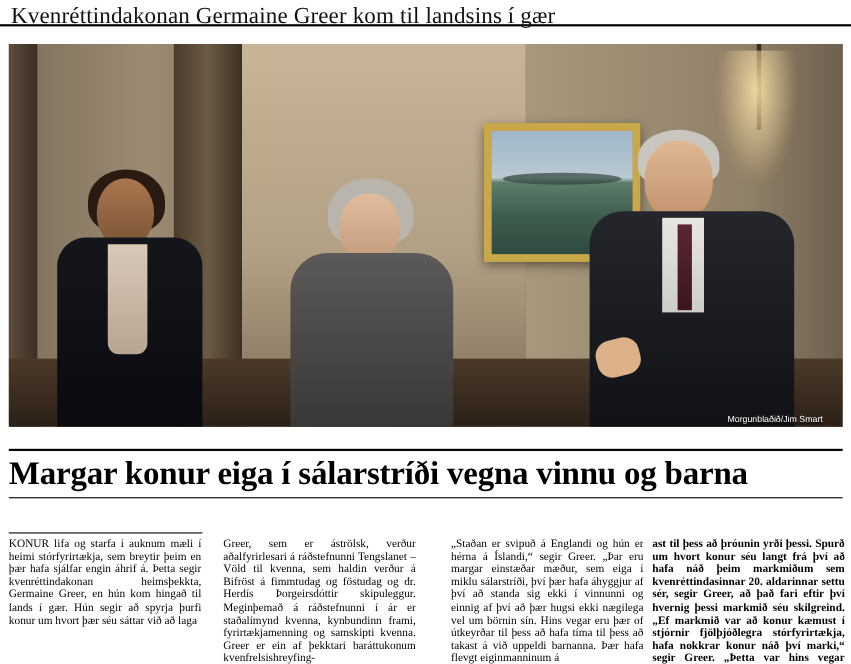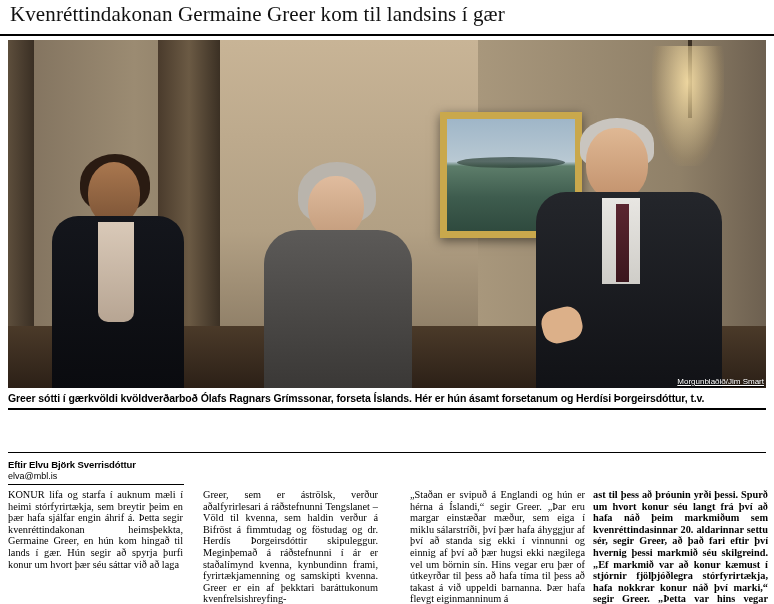--- a/index.html
+++ b/index.html
@@ -19,21 +19,21 @@
     width: 774px;
     height: 604px;
     background: #fff;
   }
 
   
   .kicker-wrap {
     position: absolute;
     left: 0; top: 0;
     width: 774px;
-    height: 36px;
+    height: 24px;
     border-bottom: 2px solid #000;
     box-sizing: border-box;
   }
   .kicker {
     position: absolute;
     left: 10px;
     top: 2px;
     font-family: "Liberation Serif", serif;
     font-size: 21px;
     font-weight: 400;
@@ -184,27 +184,26 @@
     background: linear-gradient(to bottom, #5b2630, #3b161d);
   }
   .p3 .hand {
     position: absolute; left: 6px; top: 186px; width: 40px; height: 34px;
     background: #dcb089; border-radius: 14px;
     transform: rotate(-14deg);
   }
 
   .photo-credit {
     position: absolute;
-    right: 2px;
+    right: 18px;
     bottom: 2px;
     font-family: "Liberation Sans", sans-serif;
     font-size: 8px;
     color: #ffffff;
     text-shadow: 0 1px 1px rgba(0,0,0,0.9);
-    text-decoration: underline;
   }
 
   
   .caption {
     position: absolute;
     left: 8px;
     top: 392px;
     width: 758px;
     font-family: "Liberation Sans", sans-serif;
     font-size: 10.5px;
@@ -340,29 +339,25 @@
         <div class="head"></div>
         <div class="body"></div>
         <div class="shirt"></div>
         <div class="tie"></div>
         <div class="hand"></div>
       </div>
     </div>
     <div class="photo-credit">Morgunblaðið/Jim Smart</div>
   </div>
 
-  <div class="caption">Greer sótti í gærkvöldi kvöldverðarboð Ólafs Ragnars Grímssonar, forseta Íslands. Hér er hún ásamt forsetanum og Herdísi Þorgeirsdóttur, t.v.</div>
   <div class="caption-rule"></div>
 
+  <div class="headline">Margar konur eiga í sálarstríði vegna vinnu og barna</div>
   <div class="headline-rule"></div>
 
-  <div class="byline">
-    <div class="author">Eftir Elvu Björk Sverrisdóttur</div>
-    <div class="email">elva@mbl.is</div>
-  </div>
   <div class="byline-rule"></div>
 
   <div class="columns">
     <div class="col c2">Greer, sem er áströlsk, verður aðalfyrirlesari á ráðstefnunni Tengslanet – Völd til kvenna, sem haldin verður á Bifröst á fimmtudag og föstudag og dr. Herdís Þorgeirsdóttir skipuleggur. Meginþemað á ráðstefnunni í ár er staðalímynd kvenna, kynbundinn frami, fyrirtækjamenning og samskipti kvenna. Greer er ein af þekktari baráttukonum kvenfrelsishreyfing-</div>
     <div class="col c1">KONUR lifa og starfa í auknum mæli í heimi stórfyrirtækja, sem breytir þeim en þær hafa sjálfar engin áhrif á. Þetta segir kvenréttindakonan heimsþekkta, Germaine Greer, en hún kom hingað til lands í gær. Hún segir að spyrja þurfi konur um hvort þær séu sáttar við að laga</div>
     <div class="col c3">„Staðan er svipuð á Englandi og hún er hérna á Íslandi,“ segir Greer. „Þar eru margar einstæðar mæður, sem eiga í miklu sálarstríði, því þær hafa áhyggjur af því að standa sig ekki í vinnunni og einnig af því að þær hugsi ekki nægilega vel um börnin sín. Hins vegar eru þær of útkeyrðar til þess að hafa tíma til þess að takast á við uppeldi barnanna. Þær hafa flevgt eiginmanninum á</div>
     <div class="col c4">ast til þess að þróunin yrði þessi.
 
 Spurð um hvort konur séu langt frá því að hafa náð þeim markmiðum sem kvenréttindasinnar 20. aldarinnar settu sér, segir Greer, að það fari eftir því hvernig þessi markmið séu skilgreind. „Ef markmið var að konur kæmust í stjórnir fjölþjóðlegra stórfyrirtækja, hafa nokkrar konur náð því marki,“ segir Greer. „Þetta var hins vegar aldrei</div>
   </div>

